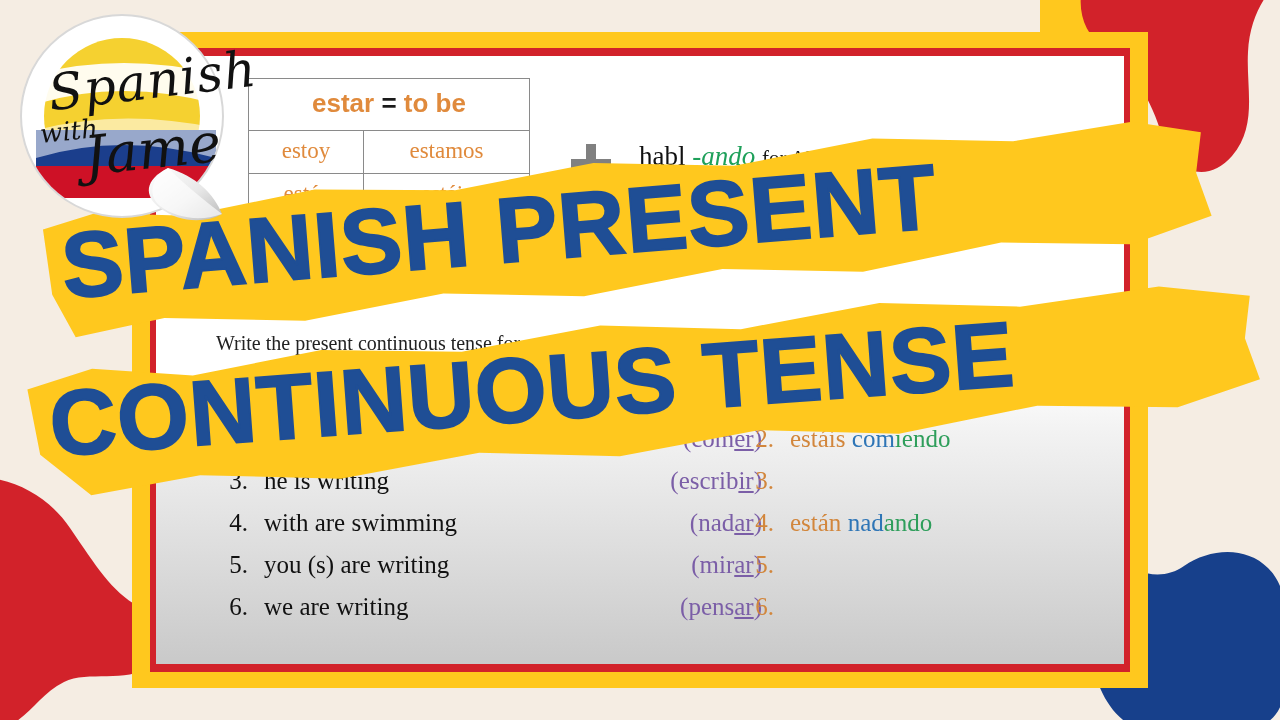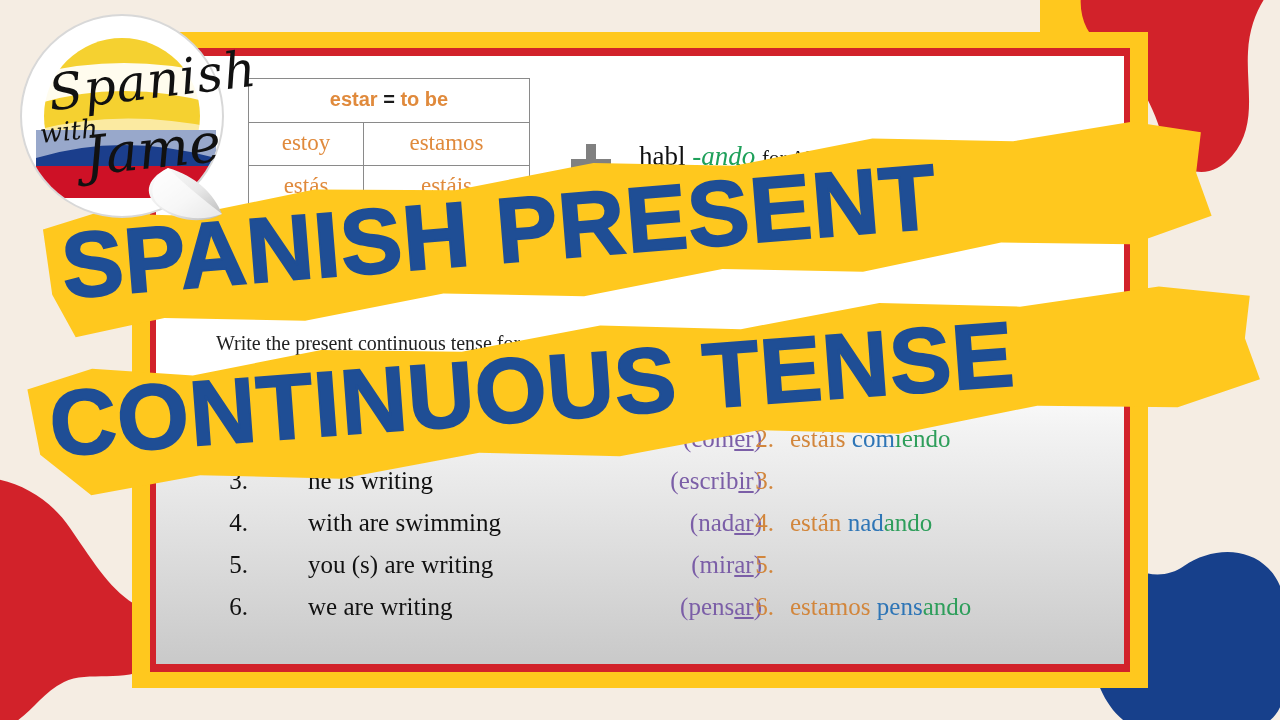--- a/index.html
+++ b/index.html
@@ -41,21 +41,21 @@
     border:1px solid #8a8a8a;
     text-align:center;
     color:#E08A3C;
     font-size:23px;
     padding:7px 4px 9px;
     font-family:"Liberation Serif",serif;
     white-space:nowrap;
   }
   #estar-table td.head{
     font-family:"Liberation Sans",sans-serif;
-    font-weight:bold;font-size:20px;padding:9px 4px 11px;
+    font-weight:bold;font-size:26px;padding:9px 4px 11px;
   }
   #estar-table td.head .eq{color:#1a1a1a;}
 
   
   #plus{
     position:absolute;left:415px;top:88px;
     width:40px;height:40px;z-index:6;
   }
   #plus:before,#plus:after{
     content:"";position:absolute;background:#808080;
@@ -79,21 +79,21 @@
     font-size:20px;color:#222;white-space:nowrap;
   }
 
   
   #exercises{
     position:absolute;left:46px;top:320px;width:560px;
     font-size:25px;line-height:42px;color:#111;
   }
   #exercises .row{display:flex;align-items:baseline;}
   #exercises .num{width:46px;text-align:right;padding-right:16px;}
-  #exercises .eng{flex:1;margin-left:44px;}
+  #exercises .eng{flex:1;}
   #exercises .inf{color:#7B5EA7;white-space:nowrap;}
   #exercises .inf u{text-decoration:underline;}
 
   #answers{
     position:absolute;left:576px;top:320px;width:380px;
     font-size:25px;line-height:42px;
   }
   #answers .row{display:flex;align-items:baseline;}
   #answers .num{width:42px;text-align:right;padding-right:16px;color:#D2863C;}
   #answers .aux{color:#D2863C;}
@@ -245,21 +245,20 @@
       </div>
       <div class="row">
         <span class="num">4.</span>
         <span><span class="aux">están</span> <span class="stem">nad</span><span class="end">ando</span></span>
       </div>
       <div class="row">
         <span class="num">5.</span>
       </div>
       <div class="row">
         <span class="num">6.</span>
-        <span><span class="aux">estamos</span> <span class="stem">pens</span><span class="end">ando</span></span>
       </div>
     </div>
 
   </div>
 
   <div id="title">
 
     <div class="tline" id="line1">
       <svg class="hl" width="1180" height="150" viewBox="0 0 1180 150" style="left:-22px;top:-16px;">
         <path d="M6,30 L60,18 L150,28 L280,12 L420,24 L560,8 L700,22 L840,6 L980,20 L1100,10 L1168,26

